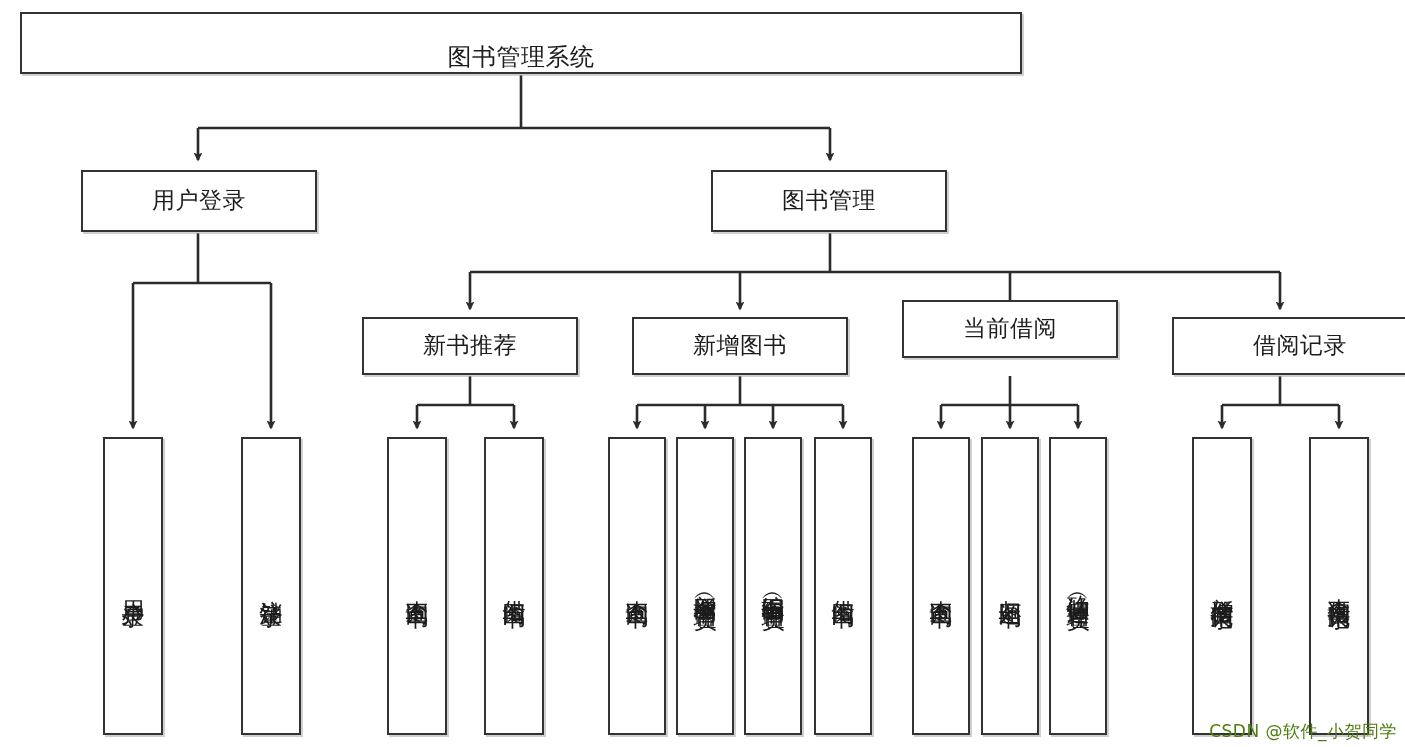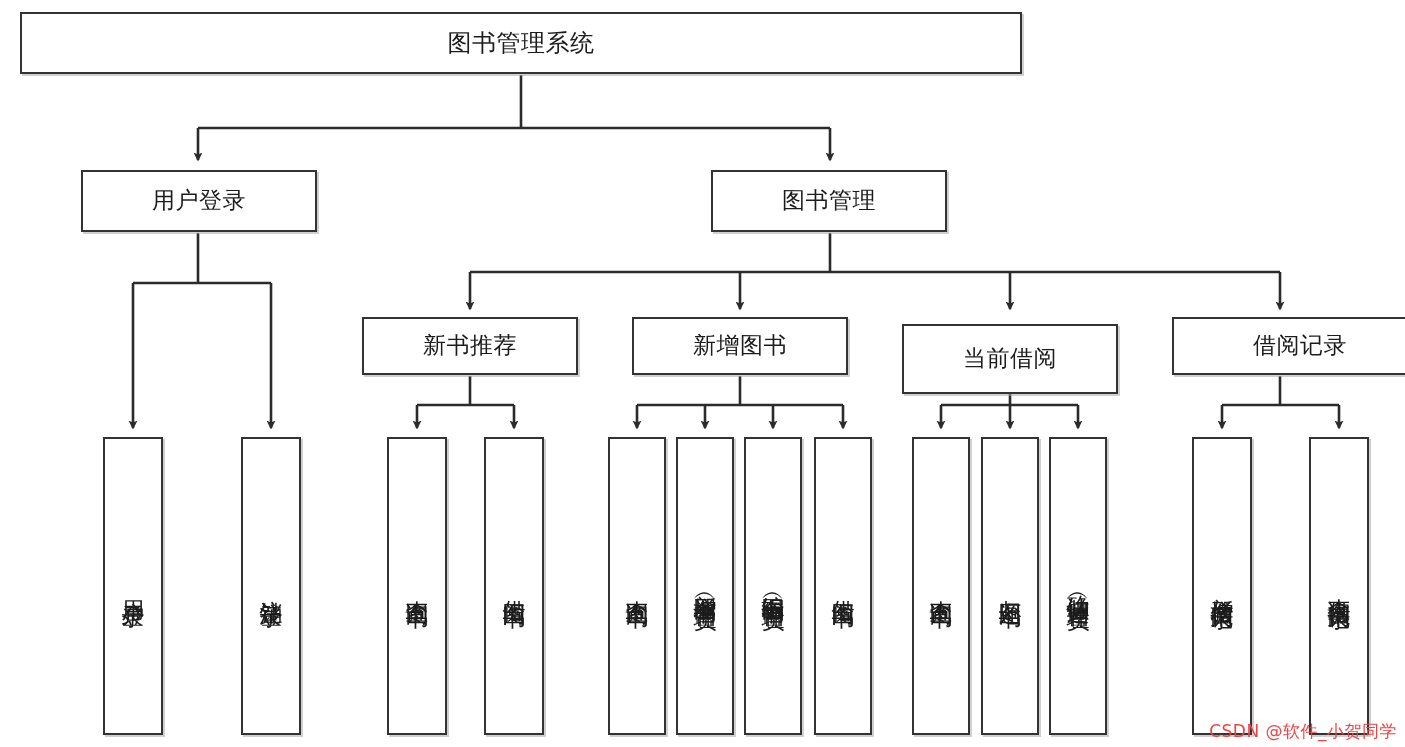--- a/index.html
+++ b/index.html
@@ -53,27 +53,27 @@
     padding: 6px 0;
     align-items: center;
     justify-content: center;
   }
   .node.vertical .vlabel {
     writing-mode: vertical-rl;
     text-orientation: upright;
     white-space: nowrap;
     display: block;
   }
-  .node.root { font-size: 24px; }
+  .node.root { font-size: 24px; align-items: flex-end; }
   .watermark {
     position: absolute;
     right: 8px;
     bottom: 4px;
     font-size: 17px;
-    color: #ef4444;
+    color: #4d7c0f;
     letter-spacing: 0.5px;
     white-space: nowrap;
     font-family: "DejaVu Sans", "Liberation Sans", sans-serif;
   }
 </style>
 </head>
 <body>
 
 <div id="diagram-root">
 
@@ -137,21 +137,21 @@
   <div class="node horizontal" style="left:711px; top:170px; width:236px; height:62px;">
     <span>图书管理</span>
   </div>
 
   <div class="node horizontal" style="left:362px; top:317px; width:216px; height:58px;">
     <span>新书推荐</span>
   </div>
   <div class="node horizontal" style="left:632px; top:317px; width:216px; height:58px;">
     <span>新增图书</span>
   </div>
-  <div class="node horizontal" style="left:902px; top:324px; width:216px; height:70px;">
+  <div class="node horizontal" style="left:902px; top:300px; width:216px; height:58px;">
     <span>当前借阅</span>
   </div>
   <div class="node horizontal" style="left:1172px; top:317px; width:256px; height:58px;">
     <span>借阅记录</span>
   </div>
 
   <div class="node vertical" style="left:103px; top:437px; width:60px; height:298px;">
     <span class="vlabel">用户登录</span>
   </div>
   <div class="node vertical" style="left:241px; top:437px; width:60px; height:298px;">

